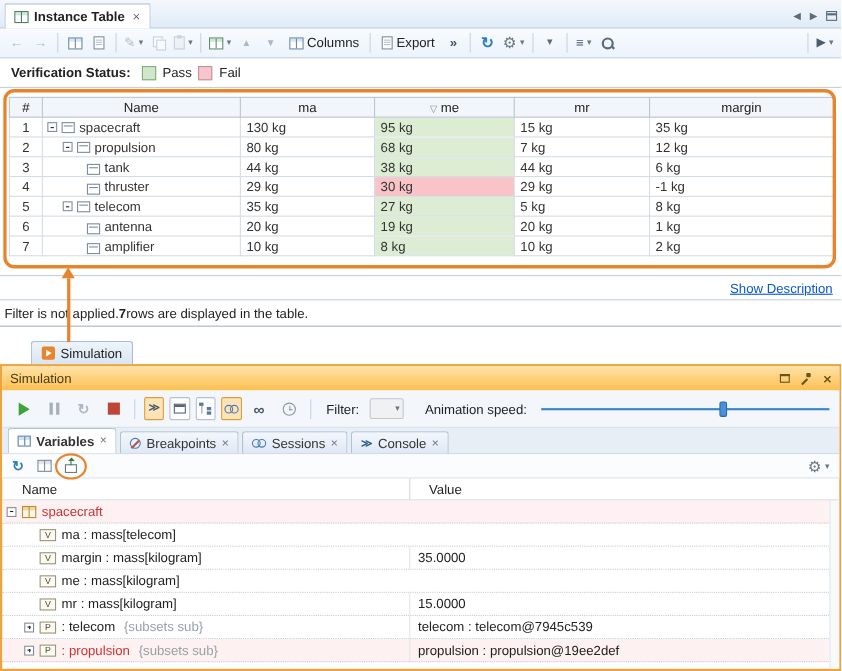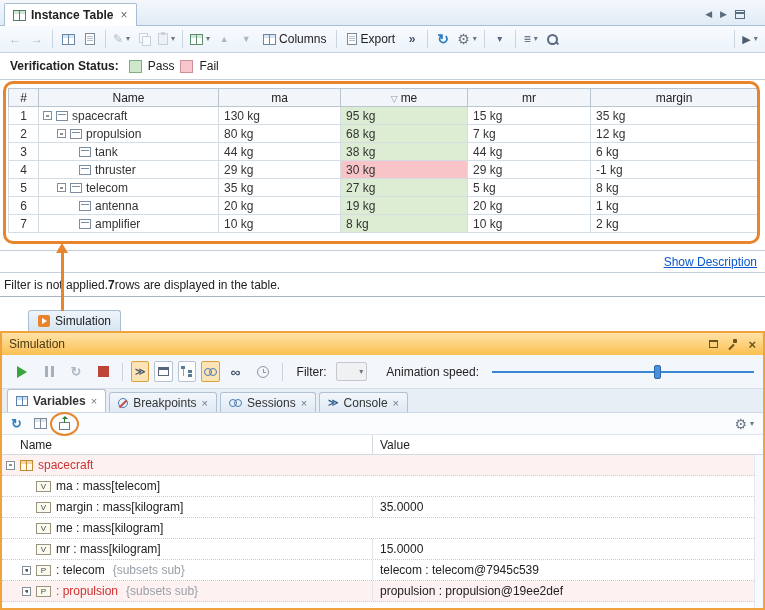--- a/index.html
+++ b/index.html
@@ -2,21 +2,21 @@
 <html><head>
 <meta charset="utf-8">
 <style>
   *{margin:0;padding:0;box-sizing:border-box;}
   html,body{background:#fff;}
   body{font-family:"Liberation Sans",sans-serif;}
   .stage{position:relative;width:765px;height:610px;background:#fff;overflow:hidden;font-size:12px;color:#222;}
 
   
   .itw{position:absolute;left:0;top:0;width:765px;height:298px;background:#fff;}
-  .tabbar{height:26px;background:linear-gradient(#f4f8fc,#e0ebf6);border-bottom:1px solid #a9bed3;display:flex;align-items:flex-end;padding:2px 20px 0 4px;}
+  .tabbar{height:26px;background:linear-gradient(#f4f8fc,#e0ebf6);border-bottom:1px solid #a9bed3;display:flex;align-items:flex-end;padding:2px 4px 0 4px;}
   .tab{display:flex;align-items:center;gap:5px;height:23px;padding:0 8px;background:#fff;border:1px solid #a9bed3;border-bottom:none;border-radius:2px 2px 0 0;margin-bottom:-1px;}
   .tab-title{font-weight:bold;}
   .tab-close{color:#667;font-size:12px;margin-left:2px;}
   .tabbar-right{margin-left:auto;display:flex;align-items:center;gap:8px;margin-bottom:6px;color:#5a6b7d;font-size:9px;}
   .win-list-ic{width:10px;height:9px;border:1px solid #5a6b7d;position:relative;}
   .win-list-ic::before{content:"";position:absolute;left:0;right:0;top:1px;height:2px;background:#5a6b7d;}
 
   .toolbar{height:27px;background:linear-gradient(#f8fbfe,#ecf3fa);border-bottom:1px solid #c6d2de;display:flex;align-items:center;padding:0 5px;gap:2px;}
   .tb{height:21px;min-width:20px;display:inline-flex;align-items:center;justify-content:center;gap:3px;padding:0 2px;border-radius:2px;}
   .tb.txt{padding:0 5px;color:#222;}
@@ -58,21 +58,21 @@
   table.itable{border-collapse:collapse;width:749px;table-layout:fixed;}
   .c-num{width:30px}.c-name{width:180px}.c-ma{width:122px}.c-me{width:127px}.c-mr{width:123px}.c-margin{width:167px}
   .itable th{height:18px;background:#f2f5f9;border:1px solid #b9c5d1;font-weight:normal;font-size:12px;color:#222;text-align:center;padding:0;}
   .itable td{height:18px;border:1px solid #d4dce4;font-size:12px;color:#333;padding:0 5px;white-space:nowrap;overflow:hidden;}
   .itable td.num{text-align:center;padding:0;}
   .itable td.ncell{padding:0 2px;}
   .itable td.pass{background:#dcedd4;margin-left:10px;}
   .itable td.fail{background:#f8c4c8;}
   .sort{font-size:9px;color:#8a96a2;margin-right:3px;}
   .tree{display:flex;align-items:center;gap:4px;}
-  .lvl0{padding-left:2px;}.lvl1{padding-left:16px;}.lvl2{padding-left:38px;}
+  .lvl0{padding-left:2px;}.lvl1{padding-left:16px;}.lvl2{padding-left:38px;align-items:flex-end;}
   .exp{width:9px;height:9px;border:1px solid #828e9a;background:#fff;position:relative;flex:none;}
   .exp::before{content:"";position:absolute;left:2px;right:2px;top:50%;transform:translateY(-50%);height:1px;background:#222;}
   .exp.plus::after{content:"";position:absolute;top:2px;bottom:2px;left:50%;transform:translateX(-50%);width:1px;background:#222;}
   .el{width:12px;height:10px;border:1px solid #7d8da1;background:#fff;position:relative;flex:none;}
   .el::before{content:"";position:absolute;left:1px;right:1px;top:2px;height:1px;background:#7d8da1;}
 
   .desc-row{height:22px;display:flex;align-items:center;justify-content:flex-end;padding-right:8px;border-bottom:1px solid #c6d0da;}
   .desc-row a{color:#0a58ce;font-size:12px;text-decoration:underline;}
   .status-row{height:24px;display:flex;align-items:center;padding-left:4px;font-size:12px;border-bottom:1px solid #a9b4c0;}
 
@@ -138,21 +138,21 @@
 
   .minibar{height:22px;display:flex;align-items:center;gap:12px;padding:0 9px;border-bottom:1px solid #dde5ee;background:#fbfcfe;flex:none;}
   .mb-refresh{font-size:13px;font-weight:bold;color:#2f7fbe;line-height:1;}
   .exp-ico{width:11px;height:8px;border:1px solid #6b7b8b;background:#fff;position:relative;margin-top:5px;flex:none;}
   .exp-ico::before{content:"";position:absolute;left:4px;top:-4px;width:1px;height:4px;background:#2f7a2f;}
   .exp-ico::after{content:"";position:absolute;left:2px;top:-7px;border-left:3px solid transparent;border-right:3px solid transparent;border-bottom:3px solid #2f7a2f;}
   .mb-right{margin-left:auto;display:flex;align-items:center;gap:3px;}
 
   .vars-head{height:20px;display:flex;border-bottom:1px solid #d2d9e0;color:#222;flex:none;align-items:stretch;}
   .vh-name{width:370px;padding-left:18px;display:flex;align-items:center;}
-  .vh-value{flex:1;padding-left:7px;border-left:1px solid #d2d9e0;display:flex;align-items:center;}
+  .vh-value{flex:1;padding-left:17px;border-left:1px solid #d2d9e0;display:flex;align-items:center;}
   .vars-body{flex:1;position:relative;overflow:hidden;}
   .vscroll{position:absolute;right:0;top:0;bottom:0;width:9px;border-left:1px solid #e2e8ee;background:#f7f9fb;}
   .vrow{height:21px;display:flex;align-items:stretch;border-bottom:1px dotted #c6cdd4;margin-right:9px;}
   .vrow.accent{background:#fdf1f1;}
   .rn{width:370px;display:flex;align-items:center;gap:5px;white-space:nowrap;overflow:hidden;}
   .rv{flex:1;display:flex;align-items:center;padding-left:7px;border-left:1px solid #e0e6ec;white-space:nowrap;overflow:hidden;}
   .rv.pass{background:#d9ecd2;}
   .rv.focus{outline:1px dotted #8a8a8a;outline-offset:-2px;}
   .red{color:#cc3333;}
   .qual{color:#98a0a8;margin-left:3px;}

